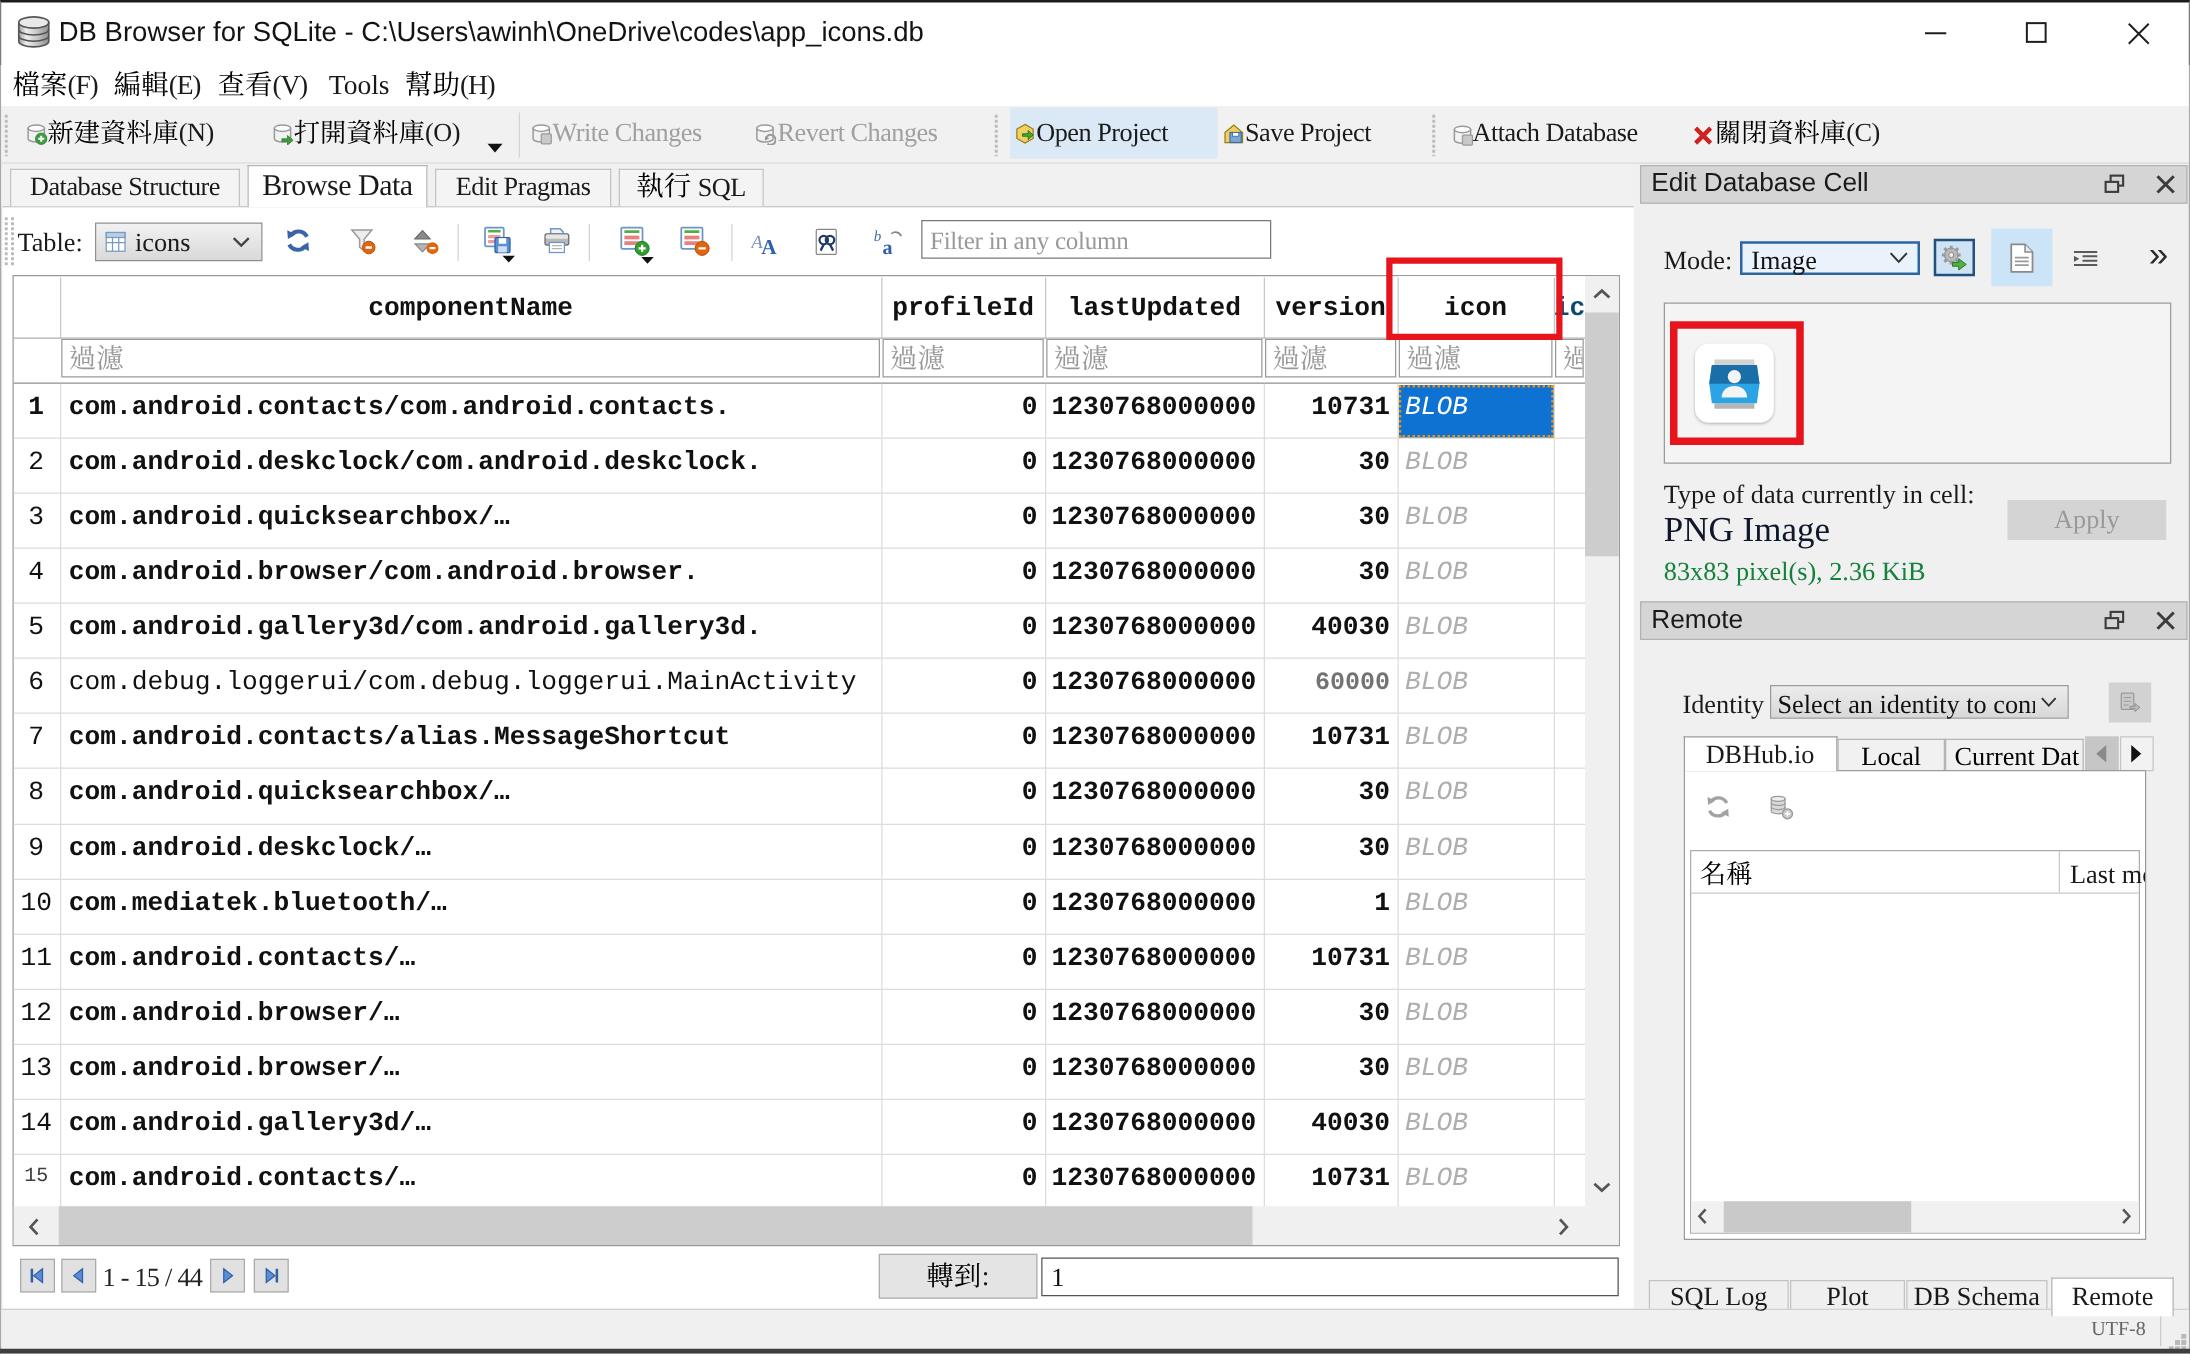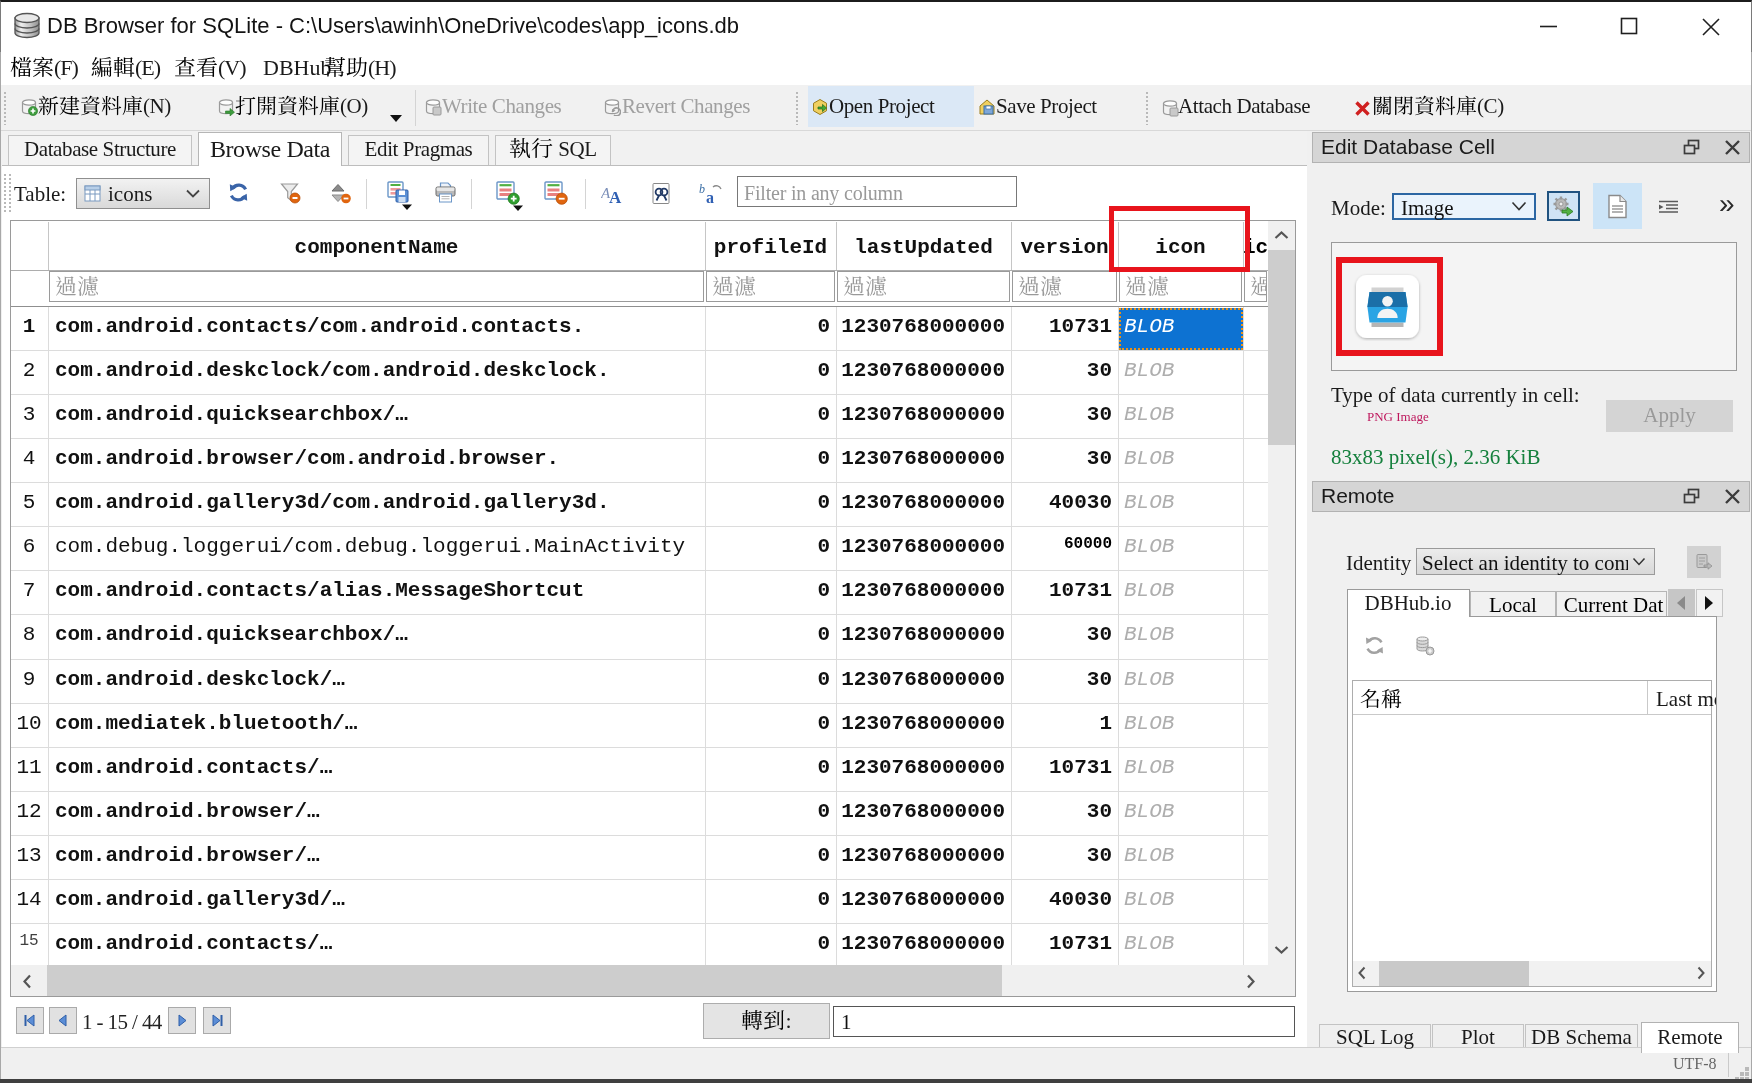--- a/index.html
+++ b/index.html
@@ -73,21 +73,21 @@
       <use href="#g11" x="1000"></use>
     </svg><span style="letter-spacing:-1px">(F)</span></div>
 <div class="a" style="left:91px;top:55px;height:28px;font-size:22px;color:#1a1a1a;white-space:nowrap"><svg class="k" style="vertical-align:-2.6px;" width="44" height="22" viewBox="0 0 2000 1000">
       <use href="#g16" x="0"></use>
       <use href="#g19" x="1000"></use>
     </svg><span style="letter-spacing:-1px">(E)</span></div>
 <div class="a" style="left:174px;top:55px;height:28px;font-size:22px;color:#1a1a1a;white-space:nowrap"><svg class="k" style="vertical-align:-2.6px;" width="44" height="22" viewBox="0 0 2000 1000">
       <use href="#g10" x="0"></use>
       <use href="#g14" x="1000"></use>
     </svg><span style="letter-spacing:-1px">(V)</span></div>
-<div class="a" style="left:263px;top:55px;font-size:22px;color:#1a1a1a">DBHub</div>
+<div class="a" style="left:263px;top:55px;font-size:22px;color:#1a1a1a">Tools</div>
 <div class="a" style="left:324px;top:55px;height:28px;font-size:22px;color:#1a1a1a;white-space:nowrap"><svg class="k" style="vertical-align:-2.6px;" width="44" height="22" viewBox="0 0 2000 1000">
       <use href="#g4" x="0"></use>
       <use href="#g1" x="1000"></use>
     </svg><span style="letter-spacing:-1px">(H)</span></div>
 <div class="a" style="left:1px;top:85px;width:1750px;height:46px;background:#f1f1f1;border-bottom:1px solid #d8d8d8"></div>
 <div class="a dots" style="left:3px;top:91px;height:34px"></div>
 <div class="a dots" style="left:795px;top:91px;height:34px"></div>
 <div class="a dots" style="left:1145px;top:91px;height:34px"></div>
 <div class="a" style="left:415px;top:90px;width:1px;height:36px;background:#d4d4d4"></div>
 <svg class="a" style="left:20px;top:98px" width="18" height="18" viewBox="0 0 18 18">
@@ -280,21 +280,21 @@
   </svg>
 <div class="a" style="left:737px;top:176px;width:280px;height:31px;background:#fff;border:1px solid #787878"></div>
 <div class="a" style="left:744px;top:182px;font-size:20px;letter-spacing:-0.2px;color:#999">Filter in any column</div>
 <div class="a" style="left:10px;top:220px;width:1286px;height:777px;background:#fff;border:1px solid #9a9a9a"></div>
 <div class="a" style="left:1118px;top:221px;width:150px;height:52px;background:#fff"></div>
 <div class="a mono" style="left:48px;top:236px;width:657px;text-align:center;font-size:21px;font-weight:bold;color:#111;overflow:hidden;white-space:nowrap">componentName</div>
 <div class="a mono" style="left:705px;top:236px;width:131px;text-align:center;font-size:21px;font-weight:bold;color:#111;overflow:hidden;white-space:nowrap">profileId</div>
 <div class="a mono" style="left:836px;top:236px;width:175px;text-align:center;font-size:21px;font-weight:bold;color:#111;overflow:hidden;white-space:nowrap">lastUpdated</div>
 <div class="a mono" style="left:1011px;top:236px;width:107px;text-align:center;font-size:21px;font-weight:bold;color:#111;overflow:hidden;white-space:nowrap">version</div>
 <div class="a mono" style="left:1118px;top:236px;width:125px;text-align:center;font-size:21px;font-weight:bold;color:#111;overflow:hidden;white-space:nowrap">icon</div>
-<div class="a mono" style="left:1243px;top:236px;width:25px;text-align:right;font-size:21px;font-weight:bold;color:#000000;overflow:hidden;white-space:nowrap">ic</div>
+<div class="a mono" style="left:1243px;top:236px;width:25px;text-align:right;font-size:21px;font-weight:bold;color:#0c4a6e;overflow:hidden;white-space:nowrap">ic</div>
 <div class="a" style="left:48px;top:222px;width:1px;height:48px;background:#c6c6c6"></div>
 <div class="a" style="left:705px;top:222px;width:1px;height:48px;background:#c6c6c6"></div>
 <div class="a" style="left:836px;top:222px;width:1px;height:48px;background:#c6c6c6"></div>
 <div class="a" style="left:1011px;top:222px;width:1px;height:48px;background:#c6c6c6"></div>
 <div class="a" style="left:1118px;top:222px;width:1px;height:48px;background:#c6c6c6"></div>
 <div class="a" style="left:1243px;top:222px;width:1px;height:48px;background:#c6c6c6"></div>
 <div class="a" style="left:11px;top:270px;width:1257px;height:1px;background:#adadad"></div>
 <div class="a" style="left:49px;top:271px;width:655px;height:31px;background:#fff;border:1px solid #9a9a9a;overflow:hidden">
     <div style="position:absolute;left:5px;top:3px;color:#999"><svg class="k" style="vertical-align:-2.6px;" width="44" height="22" viewBox="0 0 2000 1000" fill="#999">
         <use href="#g21" x="0"></use>
@@ -365,21 +365,21 @@
 <div class="a mono" style="left:55px;top:491px;font-size:21px;font-weight:bold;color:#111;white-space:nowrap">com.android.gallery3d/com.android.gallery3d.</div>
 <div class="a mono" style="left:705px;top:491px;width:125px;text-align:right;font-size:21px;font-weight:bold;color:#111">0</div>
 <div class="a mono" style="left:836px;top:491px;width:169px;text-align:right;font-size:21px;font-weight:bold;color:#111">1230768000000</div>
 <div class="a mono" style="left:1011px;top:491px;width:101px;text-align:right;font-size:21px;font-weight:bold;color:#111">40030</div>
 <div class="a mono" style="left:1124px;top:491px;font-size:21px;font-style:italic;color:#aeaeae">BLOB</div>
 <div class="a" style="left:11px;top:570px;width:1257px;height:1px;background:#dcdcdc"></div>
 <div class="a mono" style="left:10px;top:535px;width:38px;text-align:center;font-size:21px;font-weight:normal;color:#111">6</div>
 <div class="a mono" style="left:55px;top:535px;font-size:21px;font-weight:normal;color:#111;white-space:nowrap">com.debug.loggerui/com.debug.loggerui.MainActivity</div>
 <div class="a mono" style="left:705px;top:535px;width:125px;text-align:right;font-size:21px;font-weight:bold;color:#111">0</div>
 <div class="a mono" style="left:836px;top:535px;width:169px;text-align:right;font-size:21px;font-weight:bold;color:#111">1230768000000</div>
-<div class="a mono" style="left:1011px;top:535px;width:101px;text-align:right;font-size:16px;font-weight:bold;color:#000000">60000</div>
+<div class="a mono" style="left:1011px;top:535px;width:101px;text-align:right;font-size:20px;font-weight:bold;color:#737373">60000</div>
 <div class="a mono" style="left:1124px;top:535px;font-size:21px;font-style:italic;color:#aeaeae">BLOB</div>
 <div class="a" style="left:11px;top:614px;width:1257px;height:1px;background:#dcdcdc"></div>
 <div class="a mono" style="left:10px;top:579px;width:38px;text-align:center;font-size:21px;font-weight:normal;color:#111">7</div>
 <div class="a mono" style="left:55px;top:579px;font-size:21px;font-weight:bold;color:#111;white-space:nowrap">com.android.contacts/alias.MessageShortcut</div>
 <div class="a mono" style="left:705px;top:579px;width:125px;text-align:right;font-size:21px;font-weight:bold;color:#111">0</div>
 <div class="a mono" style="left:836px;top:579px;width:169px;text-align:right;font-size:21px;font-weight:bold;color:#111">1230768000000</div>
 <div class="a mono" style="left:1011px;top:579px;width:101px;text-align:right;font-size:21px;font-weight:bold;color:#111">10731</div>
 <div class="a mono" style="left:1124px;top:579px;font-size:21px;font-style:italic;color:#aeaeae">BLOB</div>
 <div class="a" style="left:11px;top:659px;width:1257px;height:1px;background:#dcdcdc"></div>
 <div class="a mono" style="left:10px;top:623px;width:38px;text-align:center;font-size:21px;font-weight:normal;color:#111">8</div>
@@ -538,21 +538,21 @@
 <rect x="3" y="2" width="63" height="63" rx="11" fill="#fff" filter="url(#sh)"></rect>
 <path d="M18.5 14.5 h32 v5 h-32z" fill="#d2d2d2"></path>
 <path d="M18.5 49.5 h32 v4.5 h-32z" fill="#b5b5b5"></path>
 <path d="M16.5 19 H52.5 L54.6 33.8 L52.5 49.5 H16.5 L14.4 33.8 Z" fill="#2aa4e4"></path>
 <path d="M16.5 19 H52.5 L54.6 33.9 H14.4 Z" fill="#1b6fa8"></path>
 <circle cx="34.5" cy="28.3" r="5.3" fill="#f4f4f4"></circle>
 <path d="M24.3 45 c0-6 4.6-9.3 10.2-9.3 s10.2 3.3 10.2 9.3 z" fill="#f4f4f4"></path>
 </svg>
 <div class="a" style="left:1336px;top:257px;width:107px;height:99px;border:6px solid #e8141c;z-index:9"></div>
 <div class="a" style="left:1331px;top:383px;font-size:21px;color:#1a1a1a">Type of data currently in cell:</div>
-<div class="a" style="left:1367px;top:409px;font-size:13px;color:#be185d">PNG Image</div>
+<div class="a" style="left:1331px;top:409px;font-size:28px;color:#0f172a">PNG Image</div>
 <div class="a" style="left:1606px;top:400px;width:127px;height:32px;background:#d4d4d4;text-align:center;font-size:21px;color:#999">
     <div style="margin-top:3px">Apply</div>
   </div>
 <div class="a" style="left:1331px;top:445px;font-size:21px;color:#15803d">83x83 pixel(s), 2.36 KiB</div>
 <div class="a" style="left:1312px;top:481px;width:438px;height:31px;background:#d5d5d5;border:1px solid #b2b2b2"></div>
 <div class="a sans" style="left:1321px;top:484px;font-size:21px;color:#1a1a1a">Remote</div>
 <svg class="a" style="left:1683px;top:488px" width="60" height="18" viewBox="0 0 60 18">
     <g fill="none" stroke="#3c3c3c" stroke-width="1.7">
       <rect x="5.5" y="1.5" width="10" height="8"></rect>
       <rect x="1.5" y="6.5" width="10" height="8" fill="#d5d5d5"></rect>

